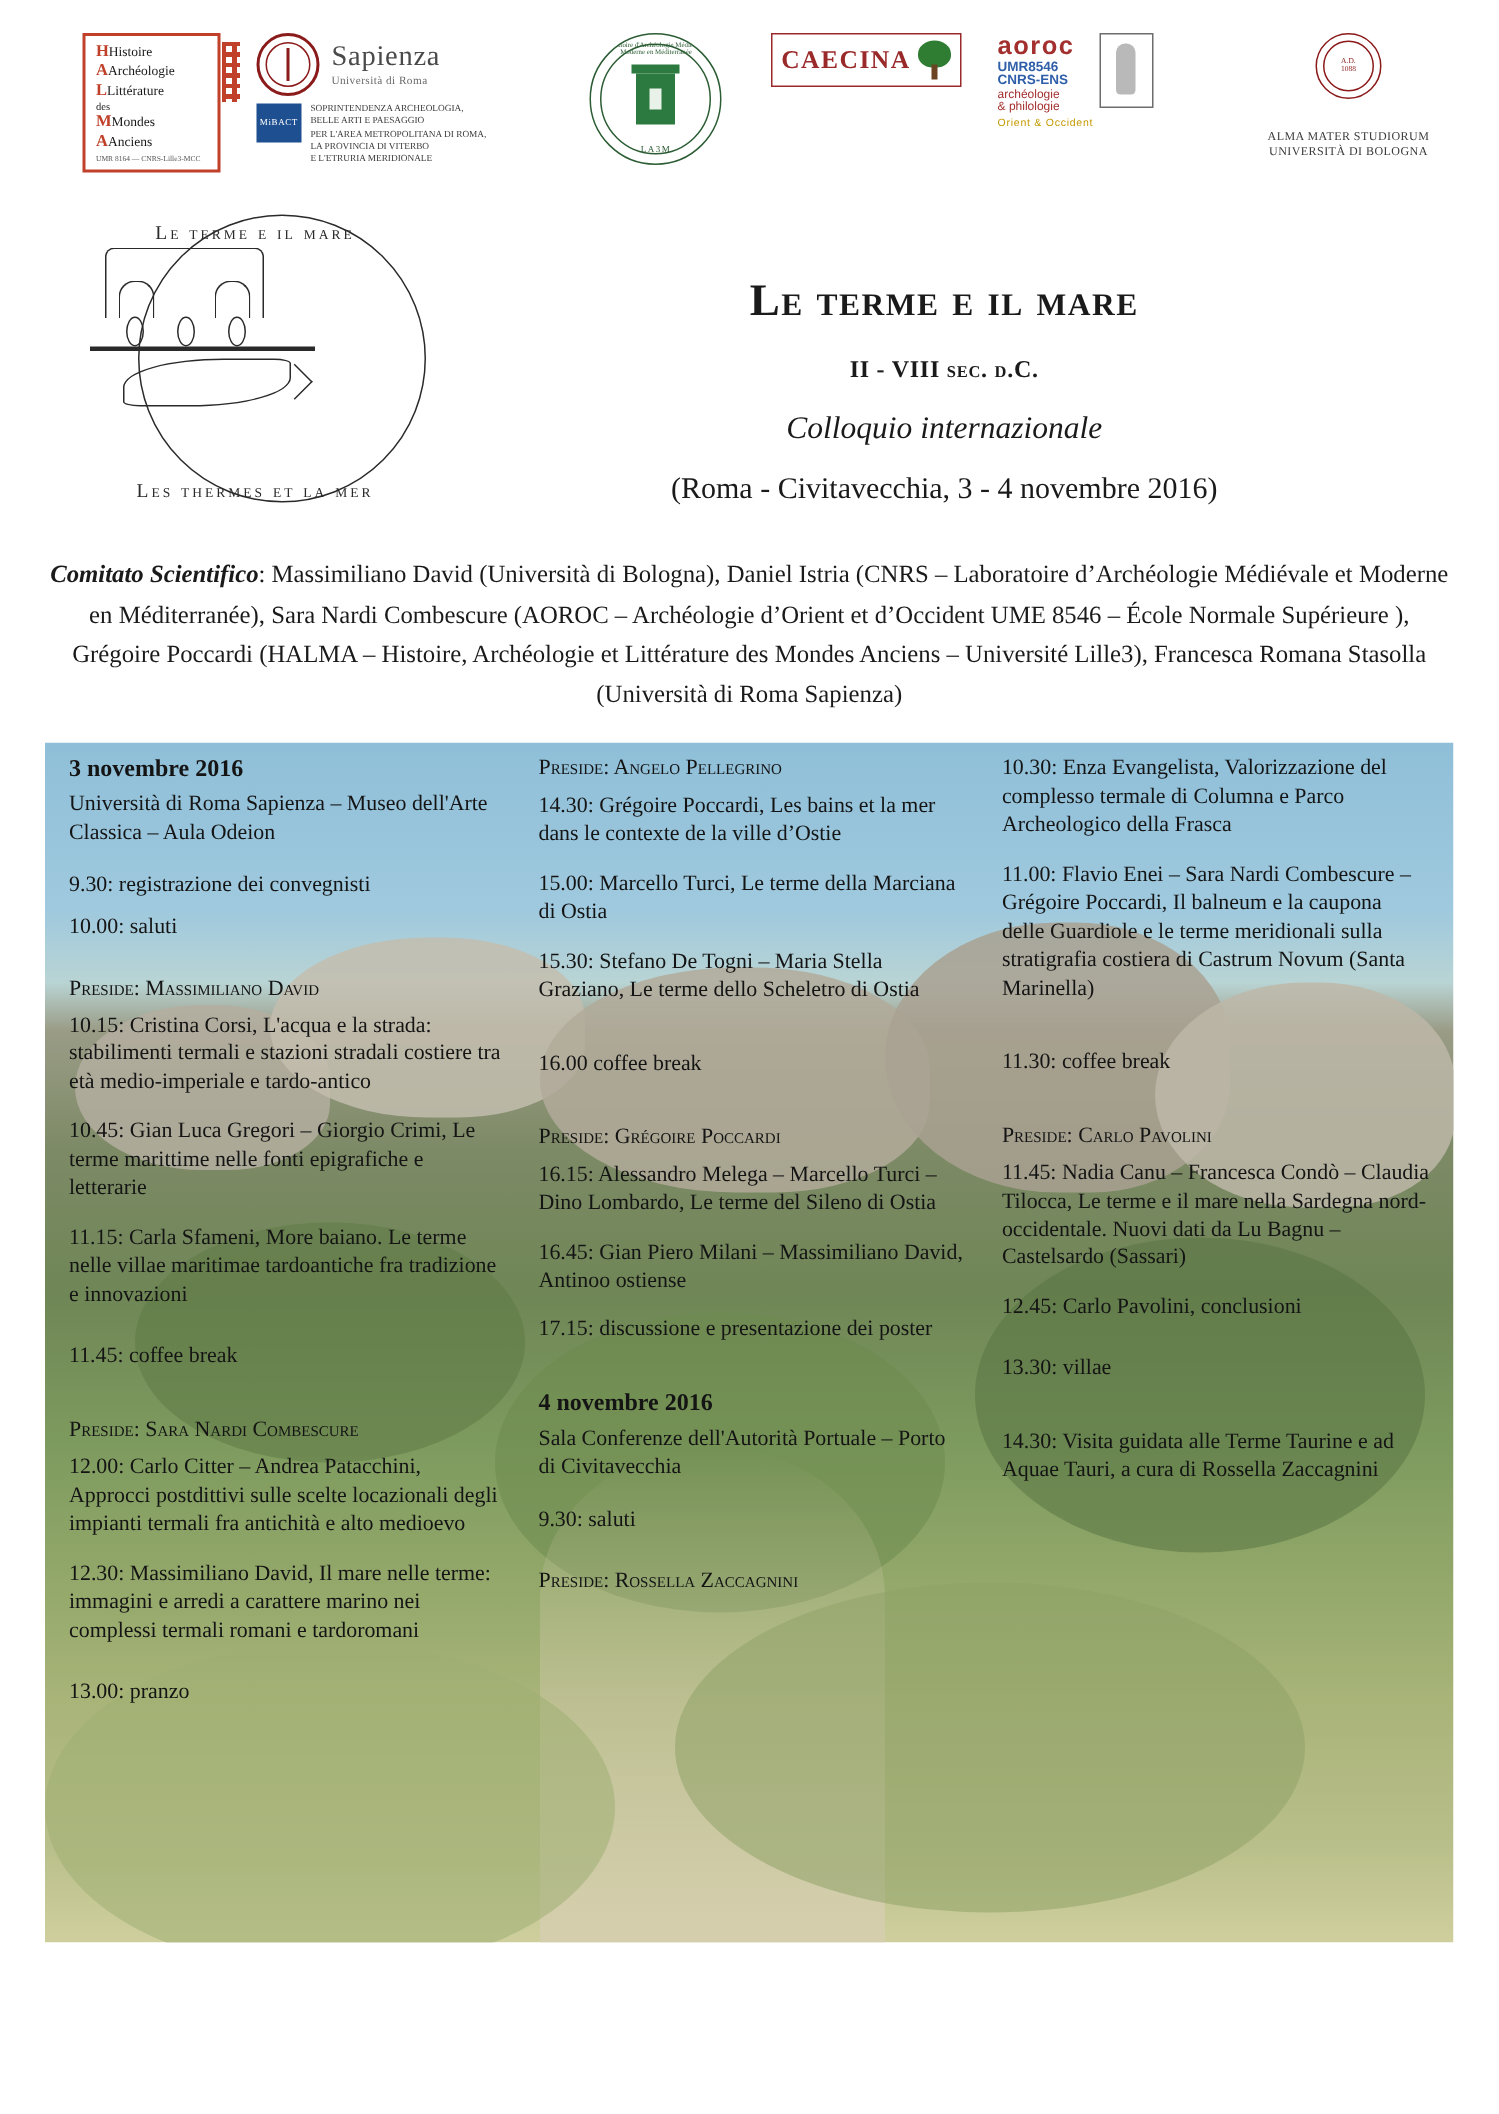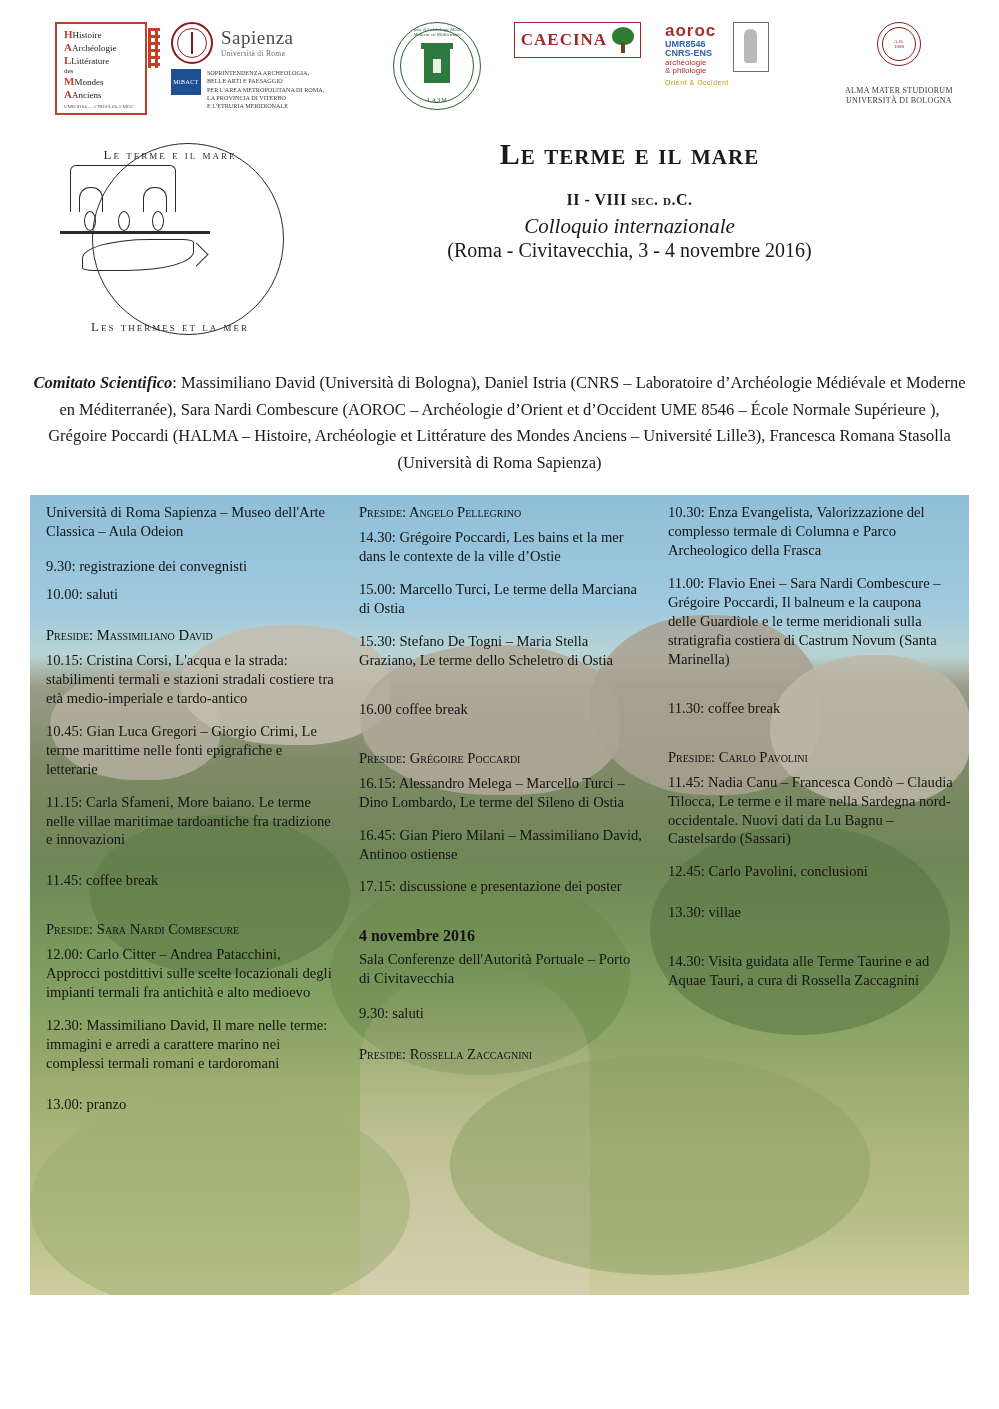--- a/index.html
+++ b/index.html
@@ -146,21 +146,21 @@
   }
   .unibo-seal:after {
     content: "A.D.\A 1088"; white-space: pre; position: absolute; inset: 0;
     display: flex; align-items: center; justify-content: center;
     font-size: 5px; color: #8b1a1a; text-align: center;
   }
   .unibo-txt { font-size: 8px; color: #3a3a3a; margin-top: 20px; line-height: 1.3; letter-spacing: .3px; }
 
   
   .titleblock {
-    display: flex; align-items: flex-start; padding: 18px 40px 0 40px;
+    display: flex; align-items: flex-end; padding: 18px 40px 0 40px;
   }
   .conf-logo { width: 260px; flex: none; position: relative; height: 215px; }
   .conf-circle {
     position: absolute; left: 52px; top: 20px;
     width: 190px; height: 190px; border-radius: 50%;
     border: 1.5px solid #2a2a2a;
   }
   .conf-inner {
     position: absolute; left: 20px; top: 42px; width: 150px; height: 108px;
   }
@@ -204,22 +204,22 @@
 
   .title-right { flex: 1; padding-top: 14px; text-align: center; }
   .main-title {
     font-variant: small-caps; font-size: 30px; font-weight: bold; letter-spacing: 1px;
     color: #1a1a1a;
   }
   .sub-title {
     font-variant: small-caps; font-size: 16px; font-weight: bold; margin-top: 20px;
     letter-spacing: .5px;
   }
-  .sub-title2 { font-style: italic; font-size: 21px; margin-top: 5px; }
-  .sub-title3 { font-size: 20px; }
+  .sub-title2 { font-style: italic; font-size: 21px; margin-top: 17px; }
+  .sub-title3 { font-size: 20px; margin-top: 17px; }
 
   
   .committee {
     padding: 32px 30px 12px 30px;
     text-align: center;
     font-size: 16.5px;
     line-height: 1.62;
   }
   .committee b { font-style: italic; }
 
@@ -399,20 +399,21 @@
       <div class="bush b2"></div>
       <div class="bush b3"></div>
     <div class="path"></div>
     <div class="bush b4"></div>
       <div class="bush b5"></div>
   </div>
 
   <div class="cols">
 
     <div class="col c1">
+      <div class="day-head">3 novembre 2016</div>
       <div class="venue">Università di Roma Sapienza – Museo dell'Arte Classica – Aula Odeion</div>
 
       <div class="entry tight">9.30: registrazione dei convegnisti</div>
       <div class="entry">10.00: saluti</div>
 
       <div class="spacer-sm"></div>
       <div class="preside sc">Preside: Massimiliano David</div>
 
       <div class="entry">10.15: Cristina Corsi, L'acqua e la strada: stabilimenti termali e stazioni stradali costiere tra età medio-imperiale e tardo-antico</div>
       <div class="entry">10.45: Gian Luca Gregori – Giorgio Crimi, Le terme marittime nelle fonti epigrafiche e letterarie</div>

